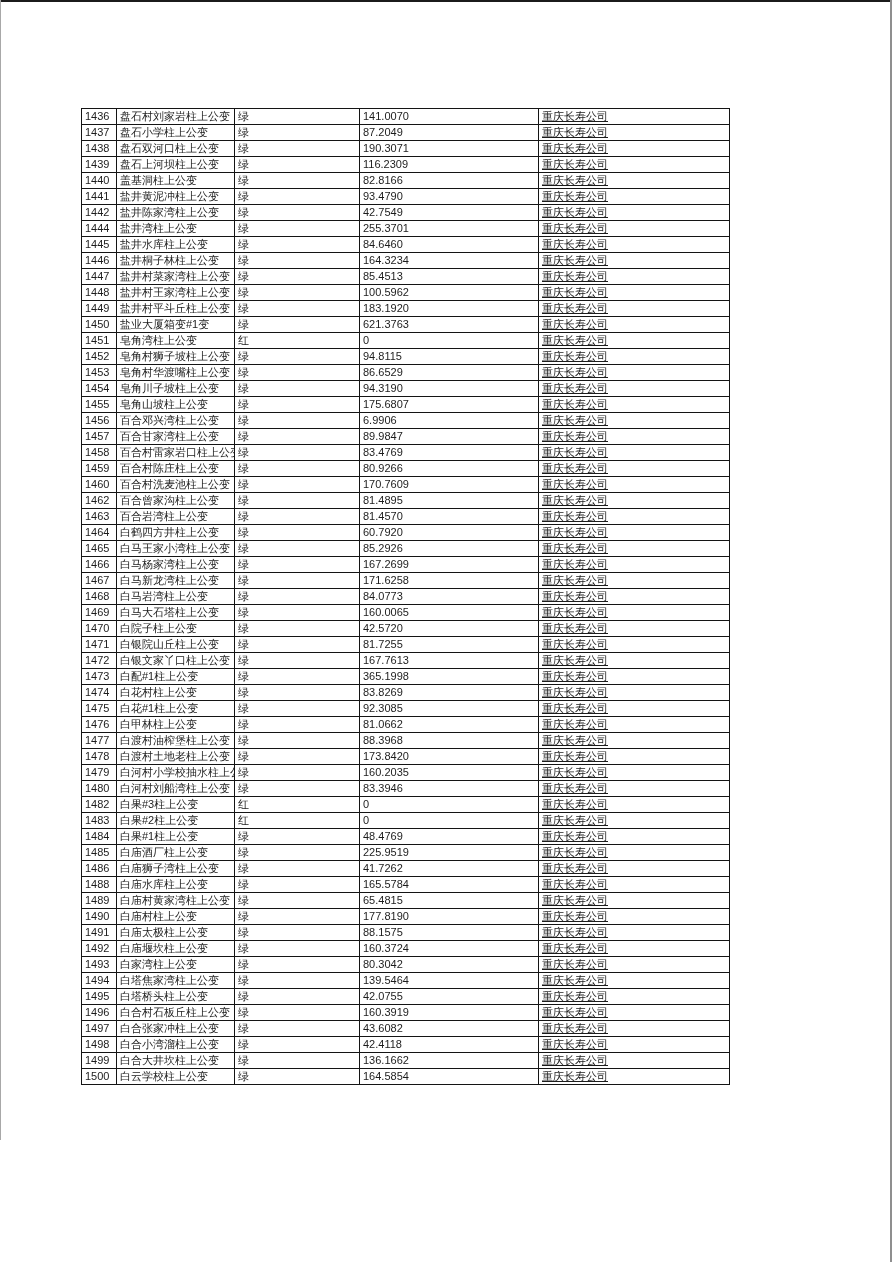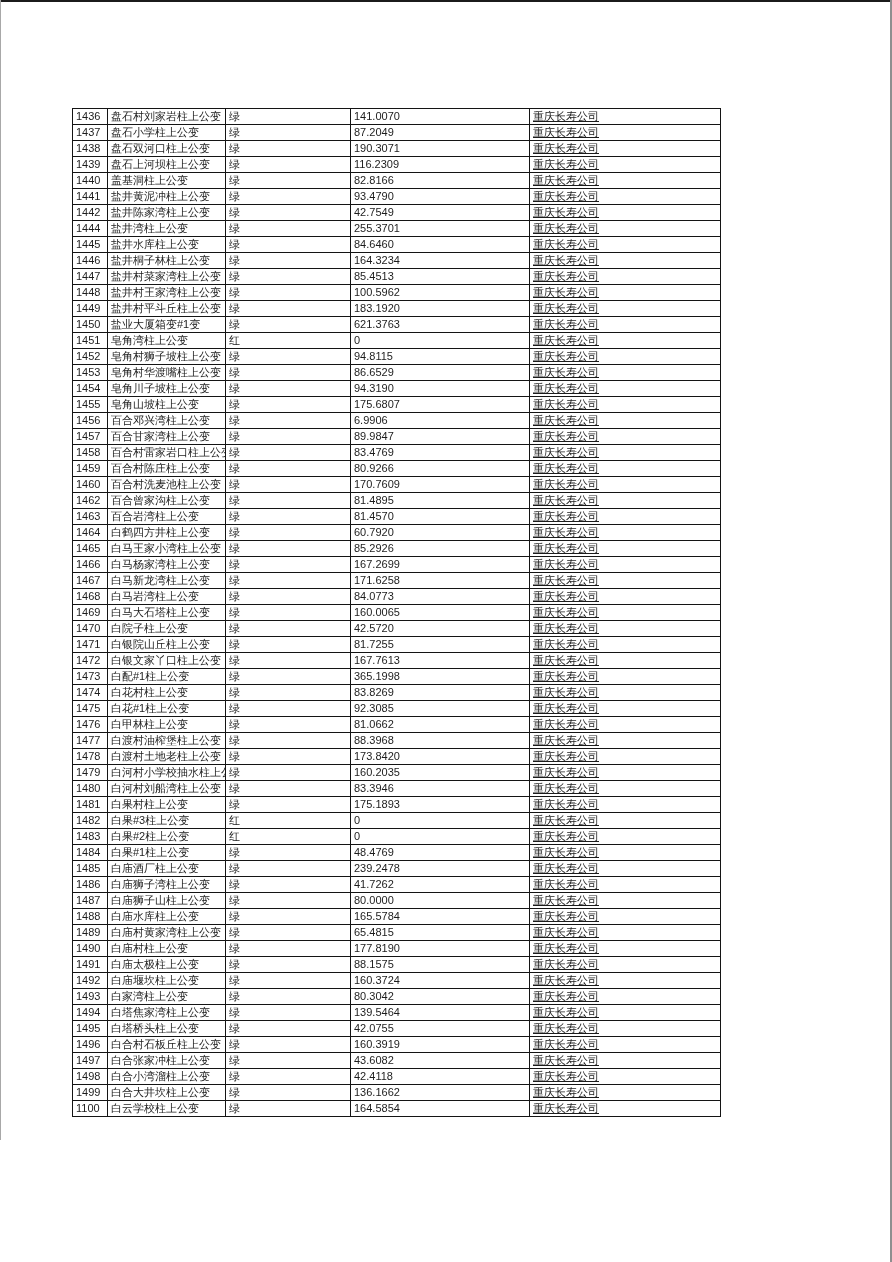--- a/index.html
+++ b/index.html
@@ -28,21 +28,21 @@
     background: #a8a8a8;
   }
   .edge-right {
     position: absolute;
     right: 0; top: 0;
     width: 2px; height: 1262px;
     background: #8f8f8f;
   }
   .table-wrap {
     position: absolute;
-    left: 72px;
+    left: 81px;
     top: 108px;
   }
   table.data {
     border-collapse: collapse;
     table-layout: fixed;
     width: 647px;
   }
   table.data td {
     border: 1px solid #141414;
     height: 15px;
@@ -371,27 +371,20 @@
             <td class="c-company"><span class="company-link">重庆长寿公司</span></td>
           </tr>
           <tr>
             <td class="c-id">1480</td>
             <td class="c-name">白河村刘船湾柱上公变</td>
             <td class="c-status">绿</td>
             <td class="c-value">83.3946</td>
             <td class="c-company"><span class="company-link">重庆长寿公司</span></td>
           </tr>
           <tr>
-            <td class="c-id">1481</td>
-            <td class="c-name">白果村柱上公变</td>
-            <td class="c-status">绿</td>
-            <td class="c-value">175.1893</td>
-            <td class="c-company"><span class="company-link">重庆长寿公司</span></td>
-          </tr>
-          <tr>
             <td class="c-id">1482</td>
             <td class="c-name">白果#3柱上公变</td>
             <td class="c-status">红</td>
             <td class="c-value">0</td>
             <td class="c-company"><span class="company-link">重庆长寿公司</span></td>
           </tr>
           <tr>
             <td class="c-id">1483</td>
             <td class="c-name">白果#2柱上公变</td>
             <td class="c-status">红</td>
@@ -402,38 +395,31 @@
             <td class="c-id">1484</td>
             <td class="c-name">白果#1柱上公变</td>
             <td class="c-status">绿</td>
             <td class="c-value">48.4769</td>
             <td class="c-company"><span class="company-link">重庆长寿公司</span></td>
           </tr>
           <tr>
             <td class="c-id">1485</td>
             <td class="c-name">白庙酒厂柱上公变</td>
             <td class="c-status">绿</td>
-            <td class="c-value">239.2478</td>
+            <td class="c-value">225.9519</td>
             <td class="c-company"><span class="company-link">重庆长寿公司</span></td>
           </tr>
           <tr>
             <td class="c-id">1486</td>
             <td class="c-name">白庙狮子湾柱上公变</td>
             <td class="c-status">绿</td>
             <td class="c-value">41.7262</td>
             <td class="c-company"><span class="company-link">重庆长寿公司</span></td>
           </tr>
           <tr>
-            <td class="c-id">1487</td>
-            <td class="c-name">白庙狮子山柱上公变</td>
-            <td class="c-status">绿</td>
-            <td class="c-value">80.0000</td>
-            <td class="c-company"><span class="company-link">重庆长寿公司</span></td>
-          </tr>
-          <tr>
             <td class="c-id">1488</td>
             <td class="c-name">白庙水库柱上公变</td>
             <td class="c-status">绿</td>
             <td class="c-value">165.5784</td>
             <td class="c-company"><span class="company-link">重庆长寿公司</span></td>
           </tr>
           <tr>
             <td class="c-id">1489</td>
             <td class="c-name">白庙村黄家湾柱上公变</td>
             <td class="c-status">绿</td>
@@ -504,21 +490,21 @@
             <td class="c-company"><span class="company-link">重庆长寿公司</span></td>
           </tr>
           <tr>
             <td class="c-id">1499</td>
             <td class="c-name">白合大井坎柱上公变</td>
             <td class="c-status">绿</td>
             <td class="c-value">136.1662</td>
             <td class="c-company"><span class="company-link">重庆长寿公司</span></td>
           </tr>
           <tr>
-            <td class="c-id">1100</td>
+            <td class="c-id">1500</td>
             <td class="c-name">白云学校柱上公变</td>
             <td class="c-status">绿</td>
             <td class="c-value">164.5854</td>
             <td class="c-company"><span class="company-link">重庆长寿公司</span></td>
           </tr>
         </tbody>
     </table>
   </div>
 </div>
 

